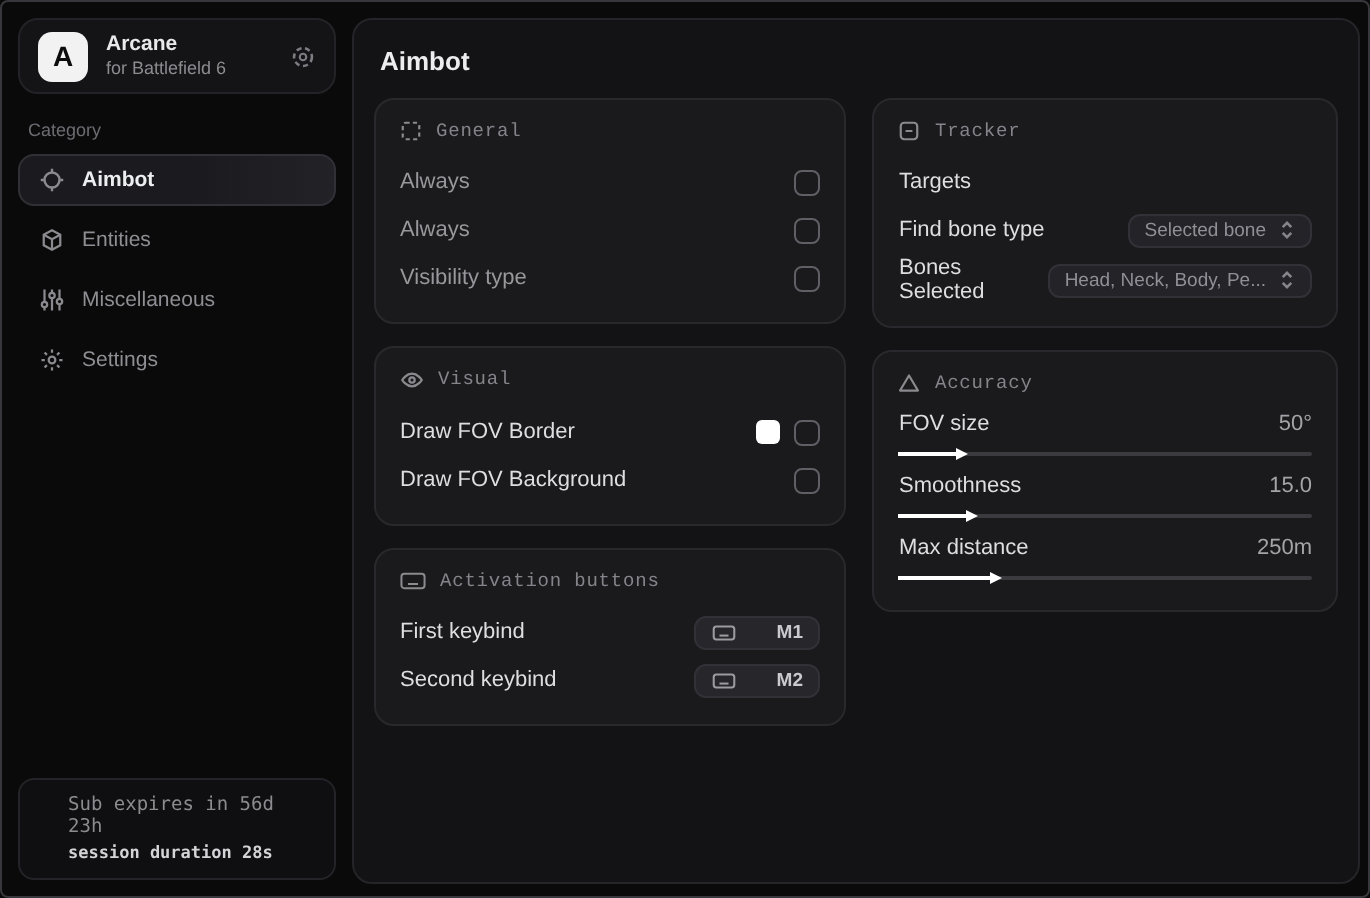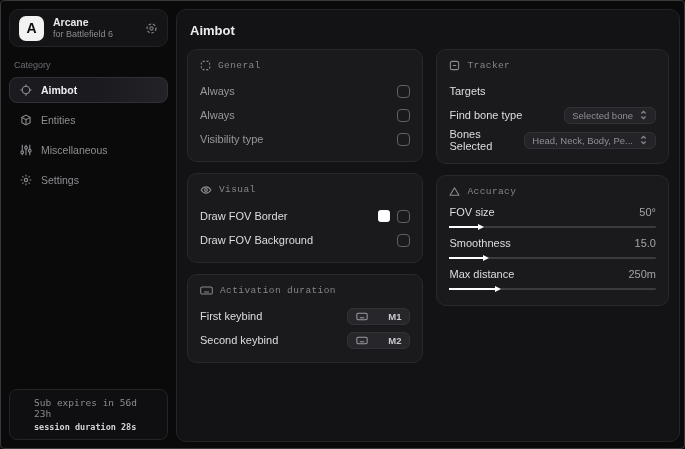--- a/index.html
+++ b/index.html
@@ -196,21 +196,21 @@
         </div>
 
         <div class="card">
           <div class="card-head">
             <span class="icon">
               <svg width="13" height="11" viewBox="0 0 18 14" fill="none" stroke="currentColor" stroke-width="1.4">
                 <rect x="1" y="2" width="16" height="10" rx="2"></rect>
                   <path d="M4.5 5.5h.01M8 5.5h.01M11.5 5.5h.01M5.5 9h7"></path>
               </svg>
             </span>
-            <span>Activation duration</span>
+            <span>Activation buttons</span>
           </div>
           <div class="row">
             <span class="lbl">First keybind</span>
             <span class="kbd-pill">
               <span class="icon">
                 <svg width="12" height="9" viewBox="0 0 18 14" fill="none" stroke="#9b9ba0" stroke-width="1.6">
                   <rect x="1" y="2" width="16" height="10" rx="2"></rect>
                     <path d="M5.5 9h7"></path>
                 </svg>
               </span>

